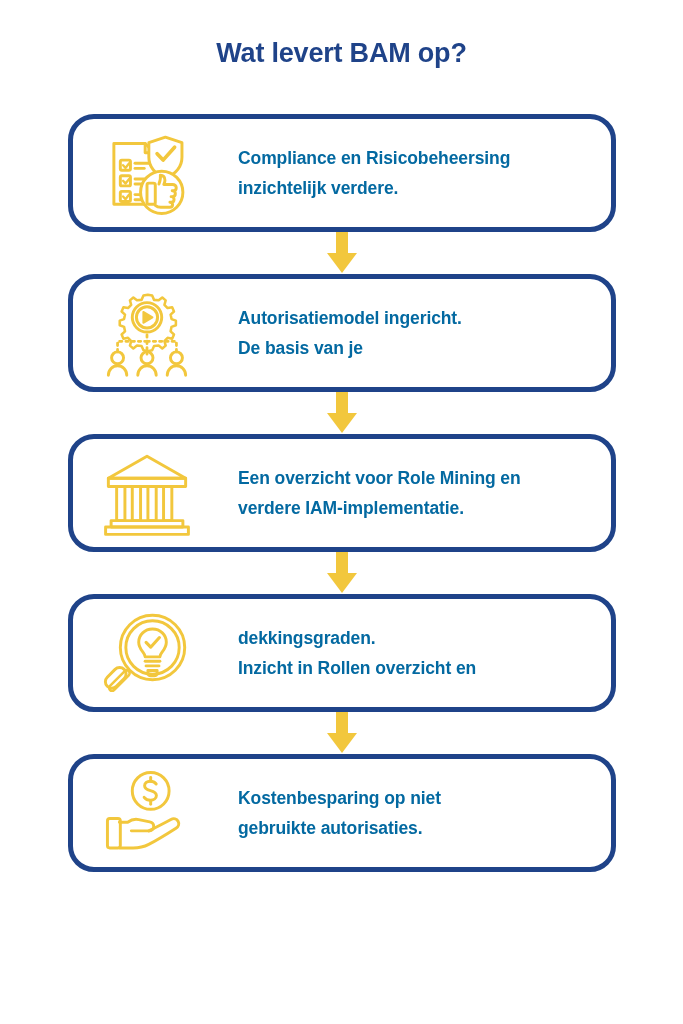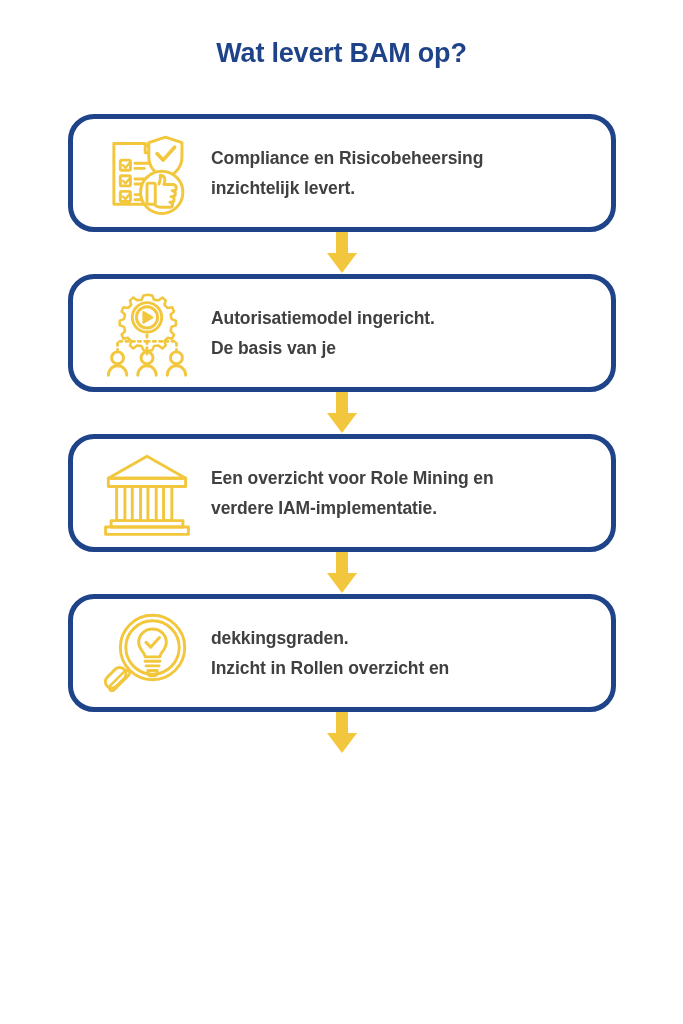--- a/index.html
+++ b/index.html
@@ -68,26 +68,26 @@
     justify-content: center;
   }
   .card-icon svg {
     display: block;
     width: 92px;
     height: 92px;
   }
 
   .card-text {
     flex: 1 1 auto;
-    margin-left: 16px;
+    margin-left: 43px;
     padding-right: 18px;
     font-size: 17.5px;
     font-weight: bold;
     line-height: 30px;
-    color: #404040;
+    color: #0369a1;
     letter-spacing: -0.1px;
   }
   .card-text .line { display: block; white-space: nowrap; }
 
   
   .connector {
     width: 548px;
     height: 42px;
     display: flex;
     align-items: center;
@@ -132,21 +132,21 @@
                    c2.4 0 4 1.6 4 3.6 0 1.9-1.4 3.3-3.4 3.3 h-1
                    c2 0 3.4 1.4 3.4 3.2 0 1.8-1.4 3.2-3.4 3.2 h-1.2
                    c1.9 0 3.2 1.3 3.2 3 0 1.7-1.3 3-3.2 3 h-1.3
                    c1.7 0 2.9 1.1 2.9 2.7 0 1.6-1.3 2.8-3.1 2.8 H65
                    c-2.6 0-4.6-0.9-6-2.1"></path>
           <rect x="50" y="61" width="9" height="23" rx="2"></rect>
         </svg>
       </div>
       <div class="card-text">
         <span class="line">Compliance en Risicobeheersing</span>
-        <span class="line">inzichtelijk levert.</span>
+        <span class="line">inzichtelijk verdere.</span>
       </div>
     </div>
 
     <div class="connector">
       <svg width="44" height="42" viewBox="0 0 44 42">
         <path d="M16 0 h12 v21 h9 L22 41 L7 21 h9 Z" fill="#f2c73d"></path>
       </svg>
     </div>
 
     <div class="card">
@@ -244,15 +244,37 @@
         <span class="line">Inzicht in Rollen overzicht en</span>
       </div>
     </div>
 
     <div class="connector">
       <svg width="44" height="42" viewBox="0 0 44 42">
         <path d="M16 0 h12 v21 h9 L22 41 L7 21 h9 Z" fill="#f2c73d"></path>
       </svg>
     </div>
 
+    <div class="card">
+      <div class="card-icon">
+        <svg viewBox="0 0 100 100" fill="none" stroke="#f2c73d" stroke-width="3.2" stroke-linecap="round" stroke-linejoin="round">
+
+          <circle cx="54" cy="26" r="20"></circle>
+          <path d="M60 18.5 c-1.6-2-4-3-6.4-3 -3.6 0-6.2 2-6.2 5 0 3.2 2.8 4.3 6.3 5.2
+                   3.6 0.9 6.5 2 6.5 5.3 0 3.1-2.8 5.1-6.5 5.1 -2.8 0-5.2-1.1-6.8-3.2"></path>
+          <line x1="54" y1="11.5" x2="54" y2="15.5"></line>
+          <line x1="54" y1="36.5" x2="54" y2="40.5"></line>
+
+          <path d="M20 60 h9 c3.5-2.5 8-3.6 12-2.8 l12 2.4 c2.6 0.5 4.3 2.6 4.3 5
+                   0 2.8-2.3 4.8-5.2 4.8 H33"></path>
+          <path d="M52 69.4 c8-4 17-8.6 24-12.4 3-1.6 6.3-0.7 7.8 1.9 1.5 2.6 0.5 5.8-2.3 7.6
+                   -10 6.4-20 12.6-29.6 17.6 -6 3.1-10.8 3.9-17 3.9 H20"></path>
+          <rect x="7" y="56" width="14" height="32" rx="2.6"></rect>
+        </svg>
+      </div>
+      <div class="card-text">
+        <span class="line">Kostenbesparing op niet</span>
+        <span class="line">gebruikte autorisaties.</span>
+      </div>
+    </div>
 
   </div>
 </div>
 
 </body></html>

